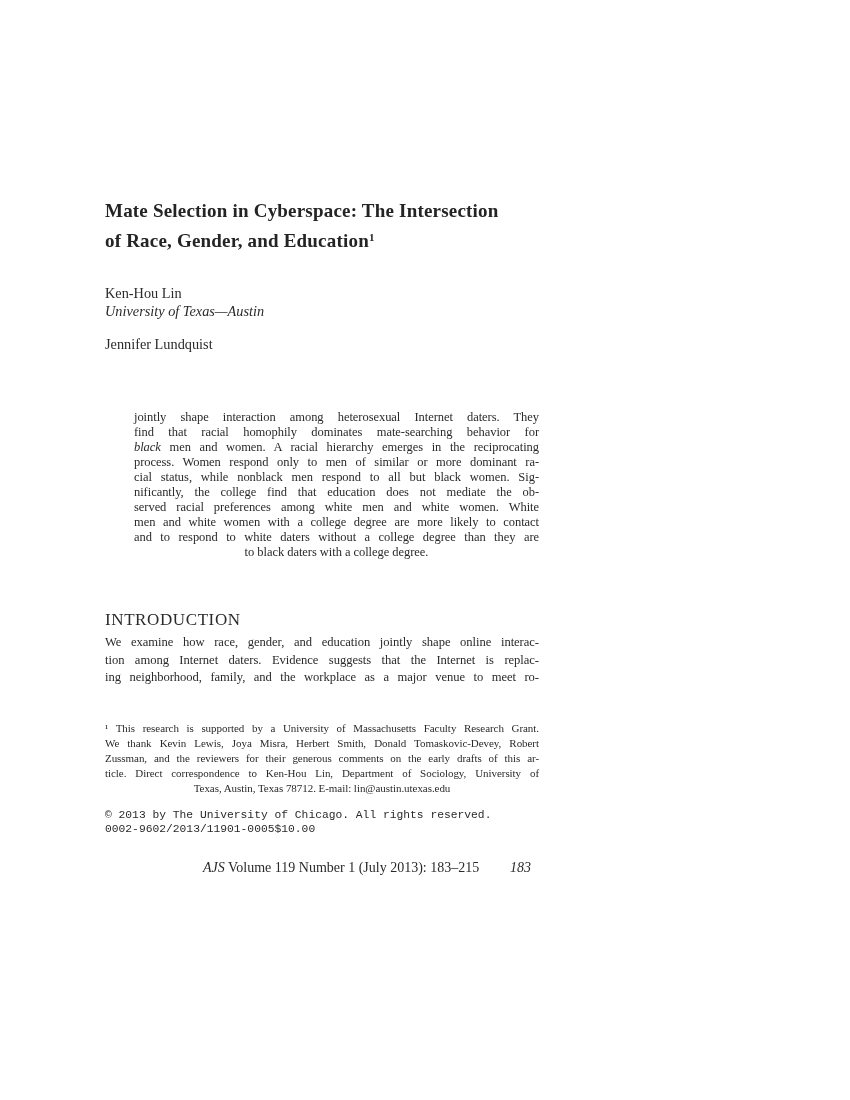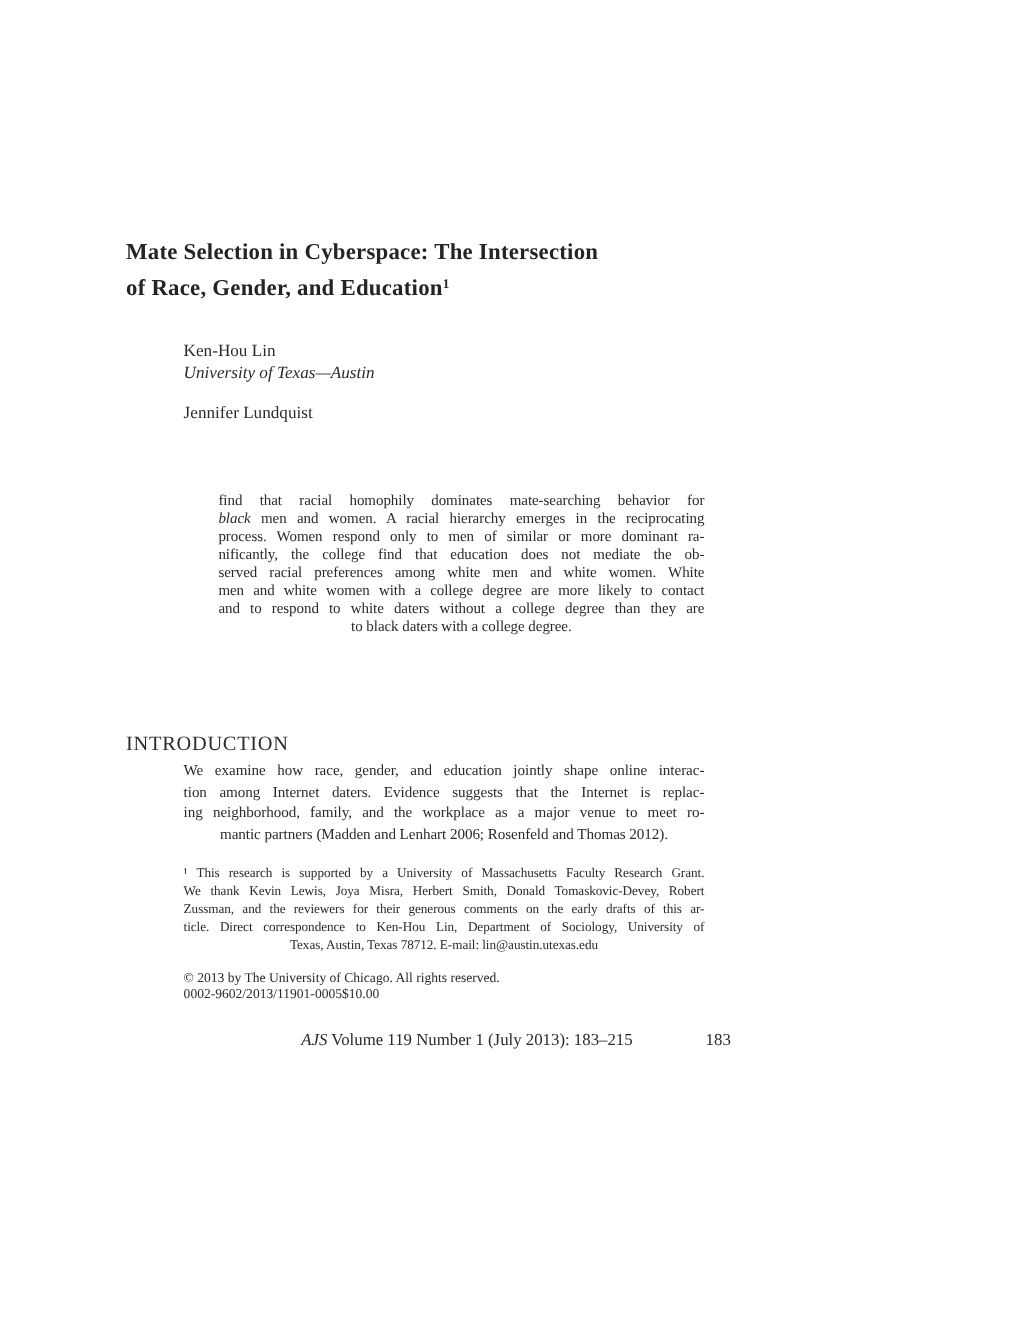--- a/index.html
+++ b/index.html
@@ -9,21 +9,21 @@
   html,body{margin:0;padding:0;background:#e9e9e9;}
   .page{
     position:relative;
     width:850px;height:1100px;
     background:var(--bg);
     margin:0 auto;
     font-family:"Liberation Serif","DejaVu Serif",serif;
     color:var(--ink);
     overflow:hidden;
   }
-  .abs{position:absolute;margin-left:48px;}
+  .abs{position:absolute;}
   
   .title{
     left:105px;top:196px;width:445px;
     font-size:19px;line-height:30px;font-weight:bold;
     letter-spacing:.2px;color:#242424;
     white-space:nowrap;
   }
   .title sup{font-size:11px;line-height:0;vertical-align:6px;}
   
   .author{left:105px;width:434px;font-size:14.3px;line-height:17.5px;}
@@ -51,26 +51,26 @@
   }
   
   .footnote{
     left:105px;top:721px;width:434px;
     font-size:11px;line-height:15px;
     letter-spacing:-.05px;
   }
   
   .copyright{
     left:105px;top:809px;width:434px;
-    font-size:11.3px;line-height:13.5px;
+    font-size:11.3px;line-height:13.5px;font-family:Liberation Mono, monospace;
   }
   
   .footer{left:0;top:858px;width:850px;height:22px;font-size:14px;line-height:20px;}
   .footer .citation{position:absolute;left:203px;top:0;white-space:nowrap;}
-  .footer .pagenum{position:absolute;left:540px;top:0;}
+  .footer .pagenum{position:absolute;left:510px;top:0;font-style:italic;}
   .journal-abbrev{font-style:italic;}
   
   .line{min-height:1em;text-align:center;}
   .jl{text-align:justify;text-align-last:justify;}
 </style>
 </head>
 <body>
 
 <div class="page">
 
@@ -82,37 +82,38 @@
   <div class="abs author author-1">
     <div>Ken-Hou Lin</div>
     <div class="affiliation">University of Texas—Austin</div>
   </div>
 
   <div class="abs author author-2">
     <div>Jennifer Lundquist</div>
   </div>
 
   <div class="abs abstract">
+      <div class="line jl">jointly shape interaction among heterosexual Internet daters. They</div>
       <div class="line jl">find that racial homophily dominates mate-searching behavior for</div>
       <div class="line jl"><i>black</i> men and women. A racial hierarchy emerges in the reciprocating</div>
       <div class="line jl">process. Women respond only to men of similar or more dominant ra-</div>
+      <div class="line jl">cial status, while nonblack men respond to all but black women. Sig-</div>
       <div class="line jl">nificantly, the college find that education does not mediate the ob-</div>
       <div class="line jl">served racial preferences among white men and white women. White</div>
       <div class="line jl">men and white women with a college degree are more likely to contact</div>
       <div class="line jl">and to respond to white daters without a college degree than they are</div>
       <div class="line">to black daters with a college degree.</div>
     </div>
 
   <h2 class="abs section-heading">INTRODUCTION</h2>
 
   <div class="abs body-par">
       <div class="line jl">We examine how race, gender, and education jointly shape online interac-</div>
       <div class="line jl">tion among Internet daters. Evidence suggests that the Internet is replac-</div>
       <div class="line jl">ing neighborhood, family, and the workplace as a major venue to meet ro-</div>
-      <div class="line">mantic partners (Madden and Lenhart 2006; Rosenfeld and Thomas 2012).</div>
     </div>
 
   <div class="abs footnote">
       <div class="line jl">¹ This research is supported by a University of Massachusetts Faculty Research Grant.</div>
       <div class="line jl">We thank Kevin Lewis, Joya Misra, Herbert Smith, Donald Tomaskovic-Devey, Robert</div>
       <div class="line jl">Zussman, and the reviewers for their generous comments on the early drafts of this ar-</div>
       <div class="line jl">ticle. Direct correspondence to Ken-Hou Lin, Department of Sociology, University of</div>
       <div class="line">Texas, Austin, Texas 78712. E-mail: lin@austin.utexas.edu</div>
     </div>
 

